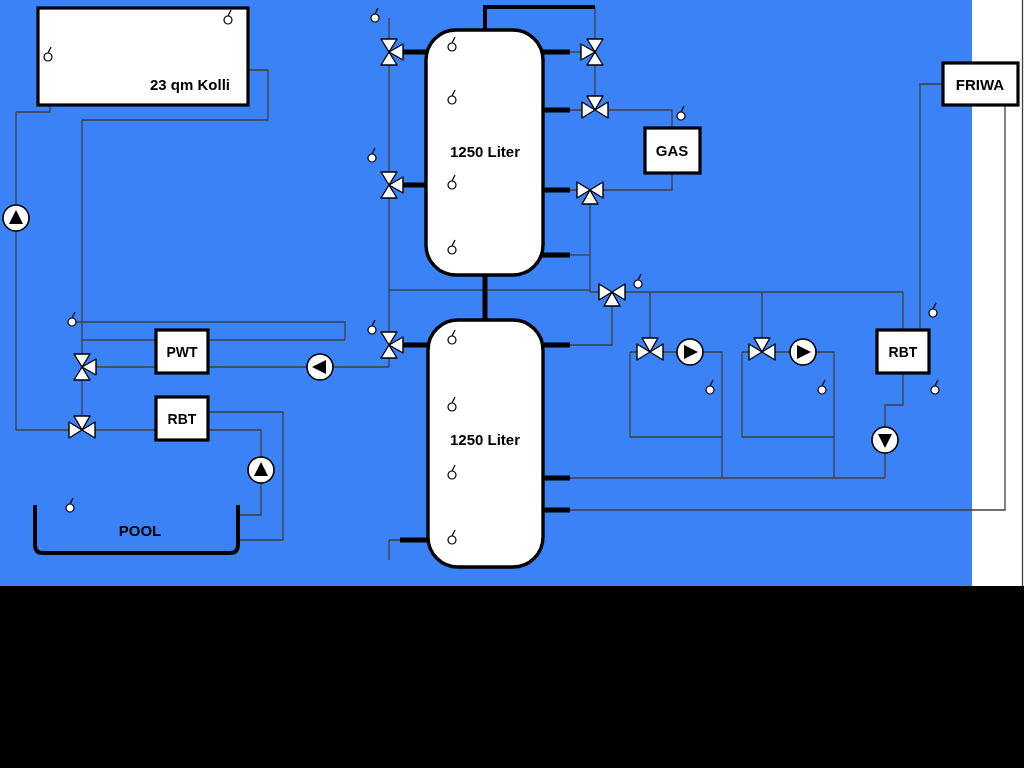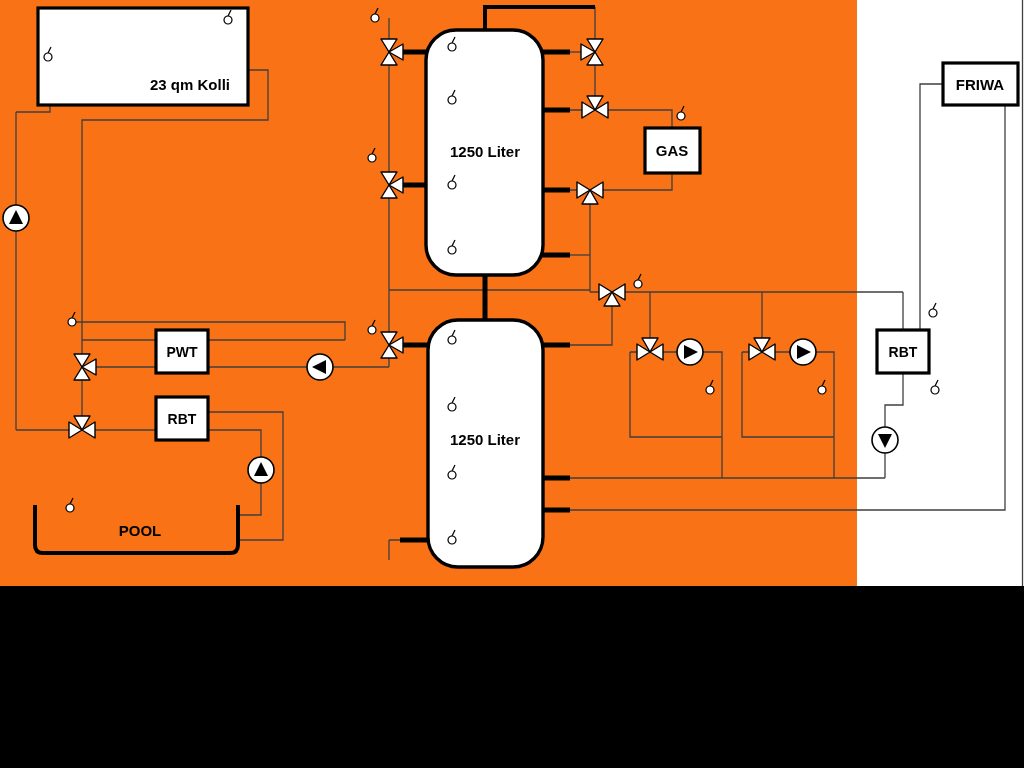--- a/index.html
+++ b/index.html
@@ -1,17 +1,17 @@
 <!DOCTYPE html>
 <html><head>
 <meta charset="utf-8">
 <style>
   html,body{margin:0;padding:0;width:1024px;height:768px;overflow:hidden;background:#fff;
     font-family:"Liberation Sans",sans-serif;}
-  .stage{position:relative;width:857px;height:768px;background:#f97316;}
+  .stage{position:relative;width:972px;height:768px;background:#3b82f6;}
   .bottom-band{position:absolute;left:0;top:586px;width:1024px;height:182px;background:#000;}
   svg{position:absolute;left:0;top:0;}
   .pipe{stroke:#3f3f3f;stroke-width:1.3;fill:none;}
   .pipe-thick{stroke:#000;stroke-width:4;fill:none;}
   .stub{stroke:#000;stroke-width:5;fill:none;}
   .box{fill:#fff;stroke:#000;stroke-width:3.2;}
   .tank{fill:#fff;stroke:#000;stroke-width:3.4;}
   .pool-shape{fill:none;stroke:#000;stroke-width:4;}
   .pump-body{fill:#fff;stroke:#000;stroke-width:1.6;}
   .pump-rotor{fill:#000;stroke:none;}

